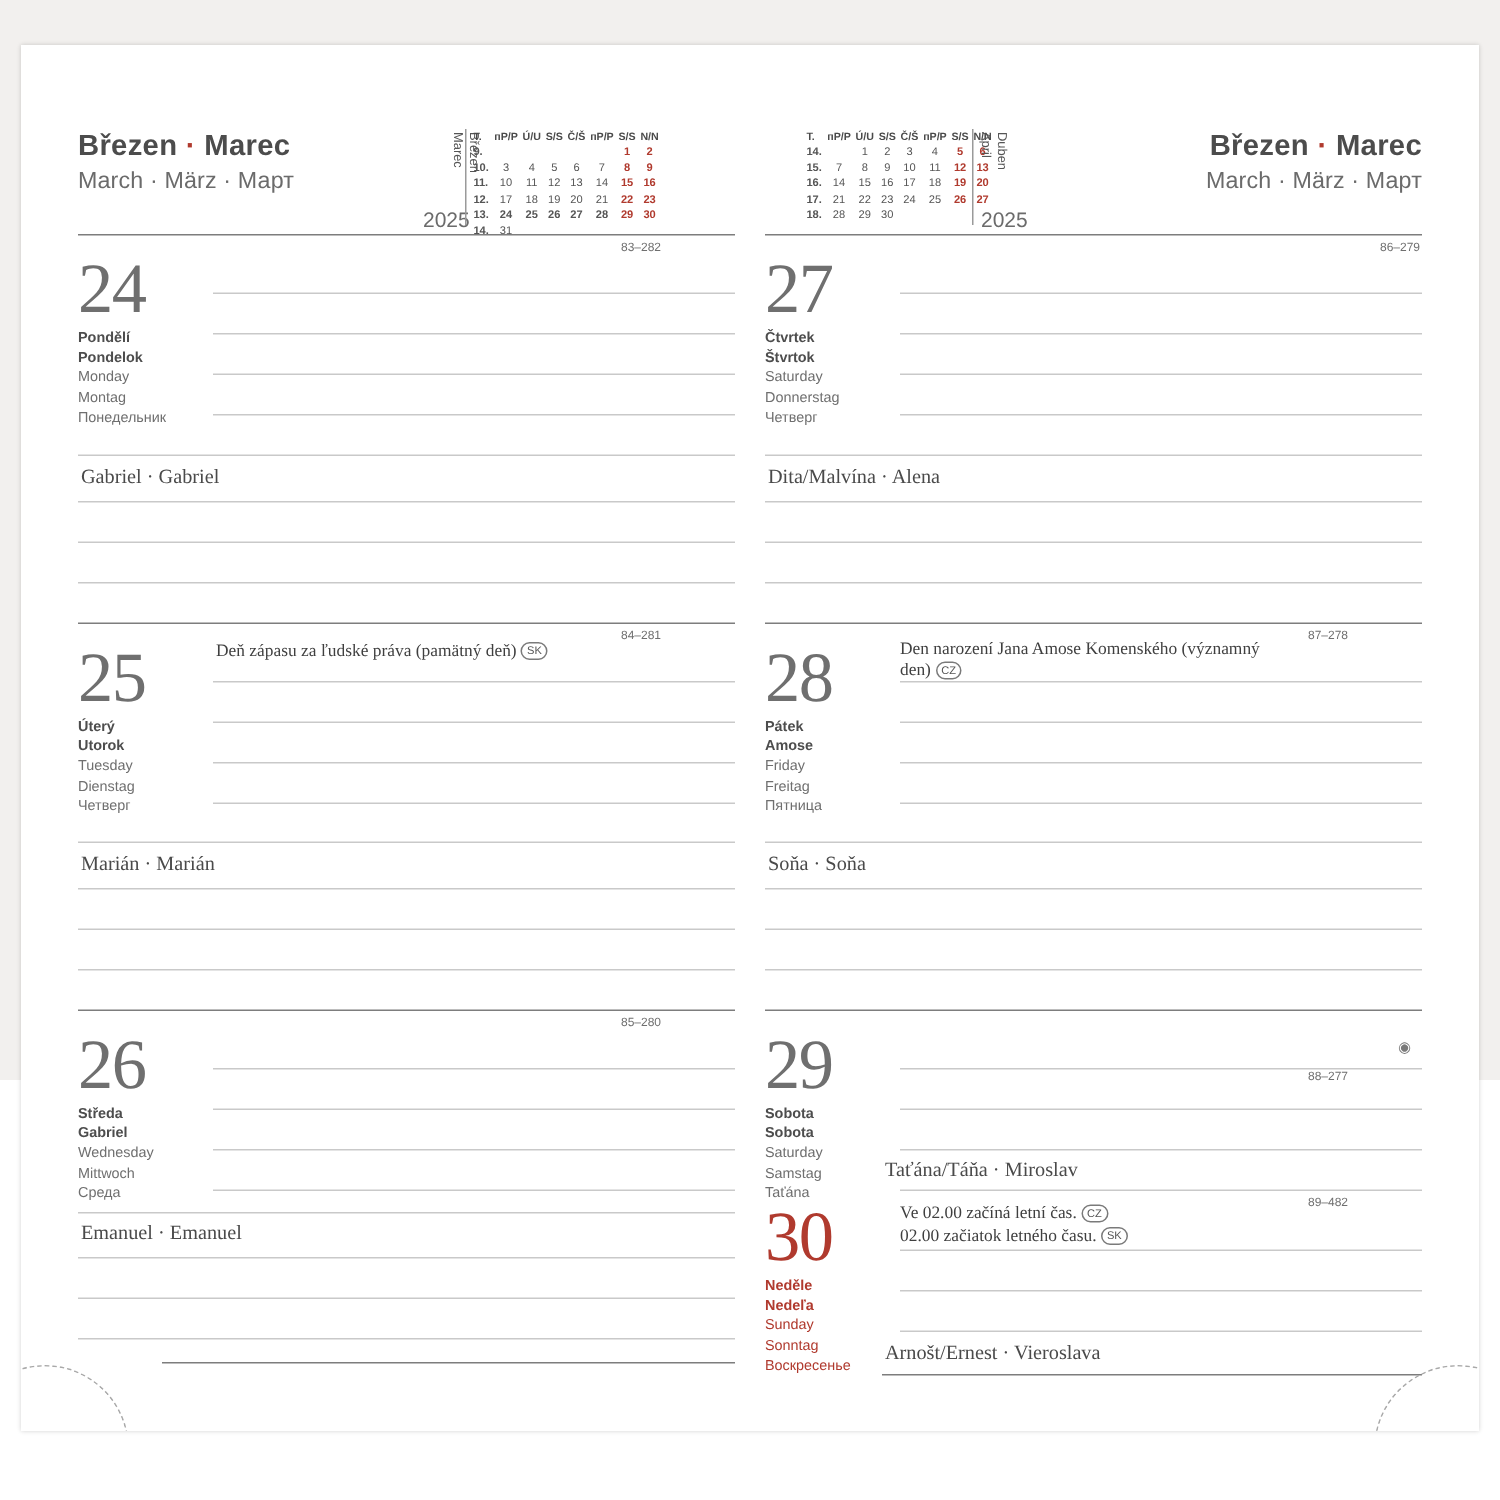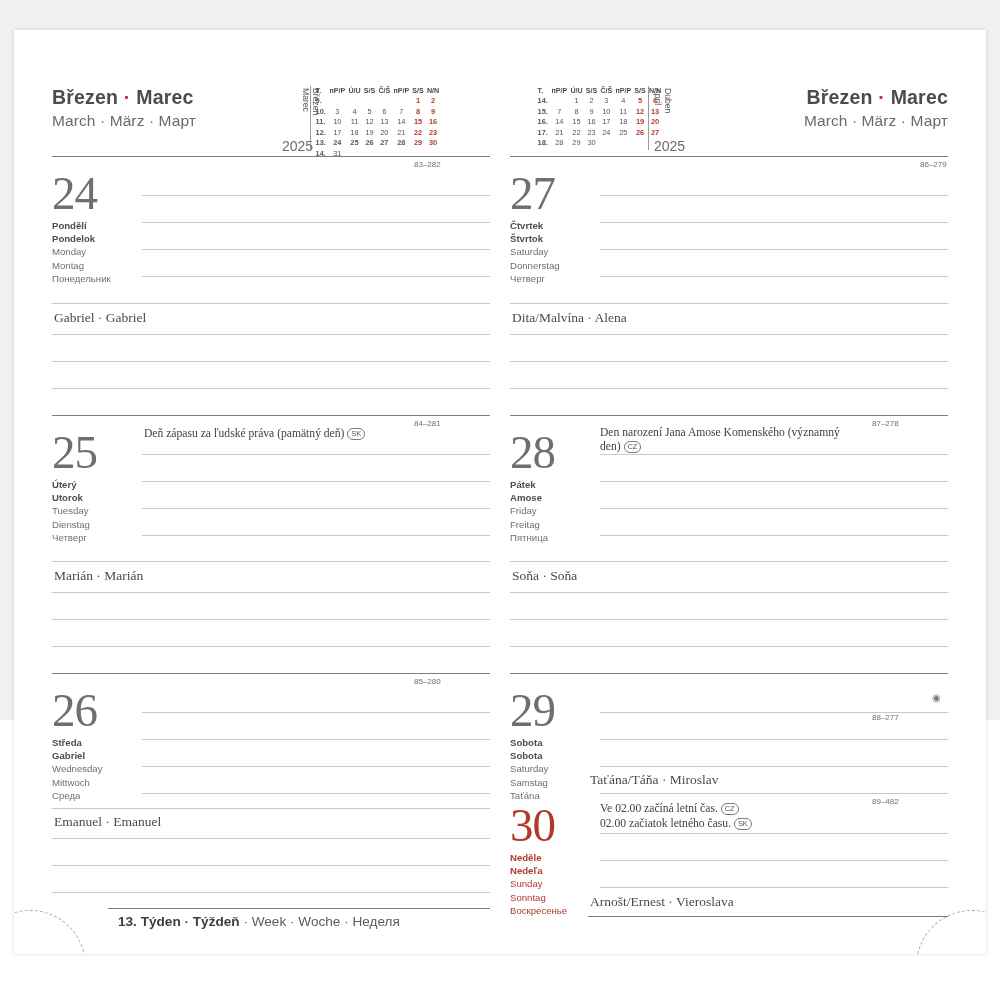--- a/index.html
+++ b/index.html
@@ -226,27 +226,20 @@
           <div class="rule" style="left:128px;top:736px;width:348px;"></div>
           <div class="rule" style="left:128px;top:763px;width:348px;"></div>
           <div class="rule" style="left:38px;top:778px;width:438px;"></div>
           <div class="names" style="position:absolute;left:40px;top:784px;">Emanuel · Emanuel</div>
           <div class="rule" style="left:38px;top:808px;width:438px;"></div>
           <div class="rule" style="left:38px;top:835px;width:438px;"></div>
           <div class="rule" style="left:38px;top:862px;width:438px;"></div>
           <div class="rule thick" style="left:94px;top:878px;width:382px;"></div>
         </div>
 
-        <div class="weekfoot">
-          <b>13.</b>
-          <b>Týden</b>
-          <span class="red">·</span>
-          <b>Týždeň</b>
-          <span>· Week · Woche · Неделя</span>
-        </div>
       </div>
 
       <div class="half right">
 
         <div class="titles r">
           <div class="t-main">
             <span>Březen</span>
             <span class="sep">·</span>
             <span>Marec</span>
           </div>

